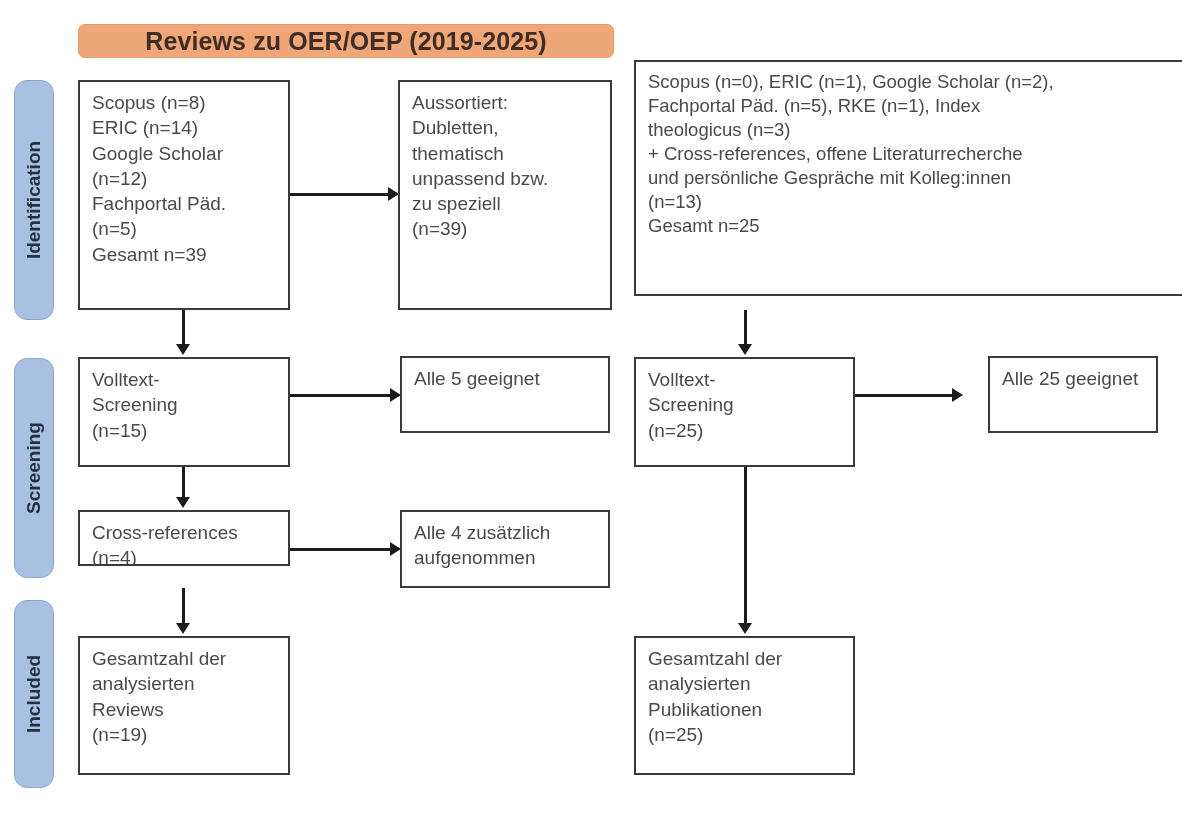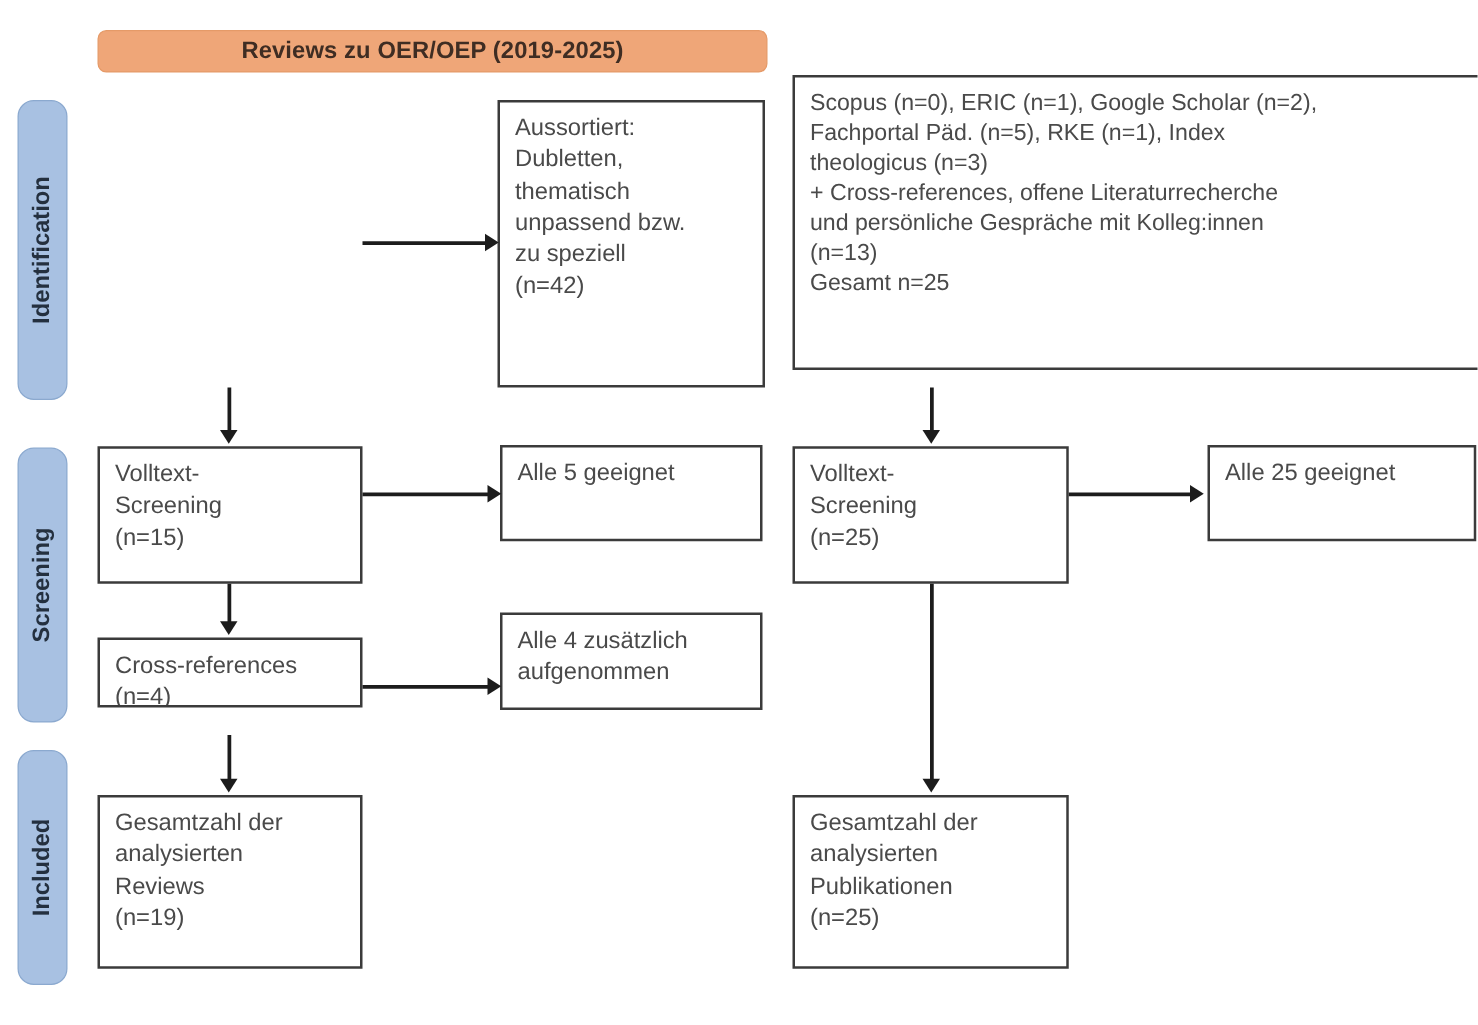--- a/index.html
+++ b/index.html
@@ -14,21 +14,21 @@
 
   
   .col-header{
     position:absolute;
     background:#efa678;
     border:1px solid #e59a68;
     border-radius:7px;
     height:32px;
     line-height:32px;
     text-align:center;
-    font-size:19px;
+    font-size:25px;
     font-weight:bold;
     color:#3f2d23;
     letter-spacing:.1px;
     white-space:nowrap;
     overflow:hidden;
   }
 
   
   .stage-label{
     position:absolute;
@@ -95,58 +95,65 @@
   </div>
 
   <div class="stage-label" style="top:358px;height:220px;">
     <span>Screening</span>
   </div>
 
   <div class="stage-label" style="top:600px;height:188px;">
     <span>Included</span>
   </div>
 
+  <div class="box" style="left:78px;top:80px;width:212px;height:230px;">Scopus (n=8)
+ERIC (n=14)
+Google Scholar
+(n=12)
+Fachportal Päd.
+(n=5)
+Gesamt n=39</div>
 
   <div class="box" style="left:398px;top:80px;width:214px;height:230px;">Aussortiert:
 Dubletten,
 thematisch
 unpassend bzw.
 zu speziell
-(n=42)</div>
+(n=39)</div>
 
   <div class="box" style="left:78px;top:357px;width:212px;height:110px;">Volltext-
 Screening
 (n=15)</div>
 
   <div class="box" style="left:400px;top:356px;width:210px;height:77px;">Alle 5 geeignet</div>
 
   <div class="box" style="left:78px;top:510px;width:212px;height:56px;">Cross-references
 (n=4)</div>
 
-  <div class="box" style="left:400px;top:490px;width:210px;height:78px;">Alle 4 zusätzlich
+  <div class="box" style="left:400px;top:510px;width:210px;height:78px;">Alle 4 zusätzlich
 aufgenommen</div>
 
   <div class="box" style="left:78px;top:636px;width:212px;height:139px;">Gesamtzahl der
 analysierten
 Reviews
 (n=19)</div>
 
   <div class="box dense" style="left:634px;top:60px;width:553px;height:236px;">Scopus (n=0), ERIC (n=1), Google Scholar (n=2),
 Fachportal Päd. (n=5), RKE (n=1), Index
 theologicus (n=3)
 + Cross-references, offene Literaturrecherche
 und persönliche Gespräche mit Kolleg:innen
 (n=13)
 Gesamt n=25</div>
 
   <div class="box" style="left:634px;top:357px;width:221px;height:110px;">Volltext-
 Screening
 (n=25)</div>
 
-  <div class="box" style="left:966px;top:356px;width:215px;height:77px;">Alle 25 geeignet</div>
+  <div class="box" style="left:988px;top:356px;width:170px;height:77px;">Alle 25 geeignet</div>
 
   <div class="box" style="left:634px;top:636px;width:221px;height:139px;">Gesamtzahl der
 analysierten
 Publikationen
 (n=25)</div>
 
   <div class="hline" style="left:290px;top:193px;width:100px;"></div>
   <div class="arrow-right" style="left:388px;top:187px;"></div>
 
   <div class="vline" style="left:182px;top:310px;height:36px;"></div>

